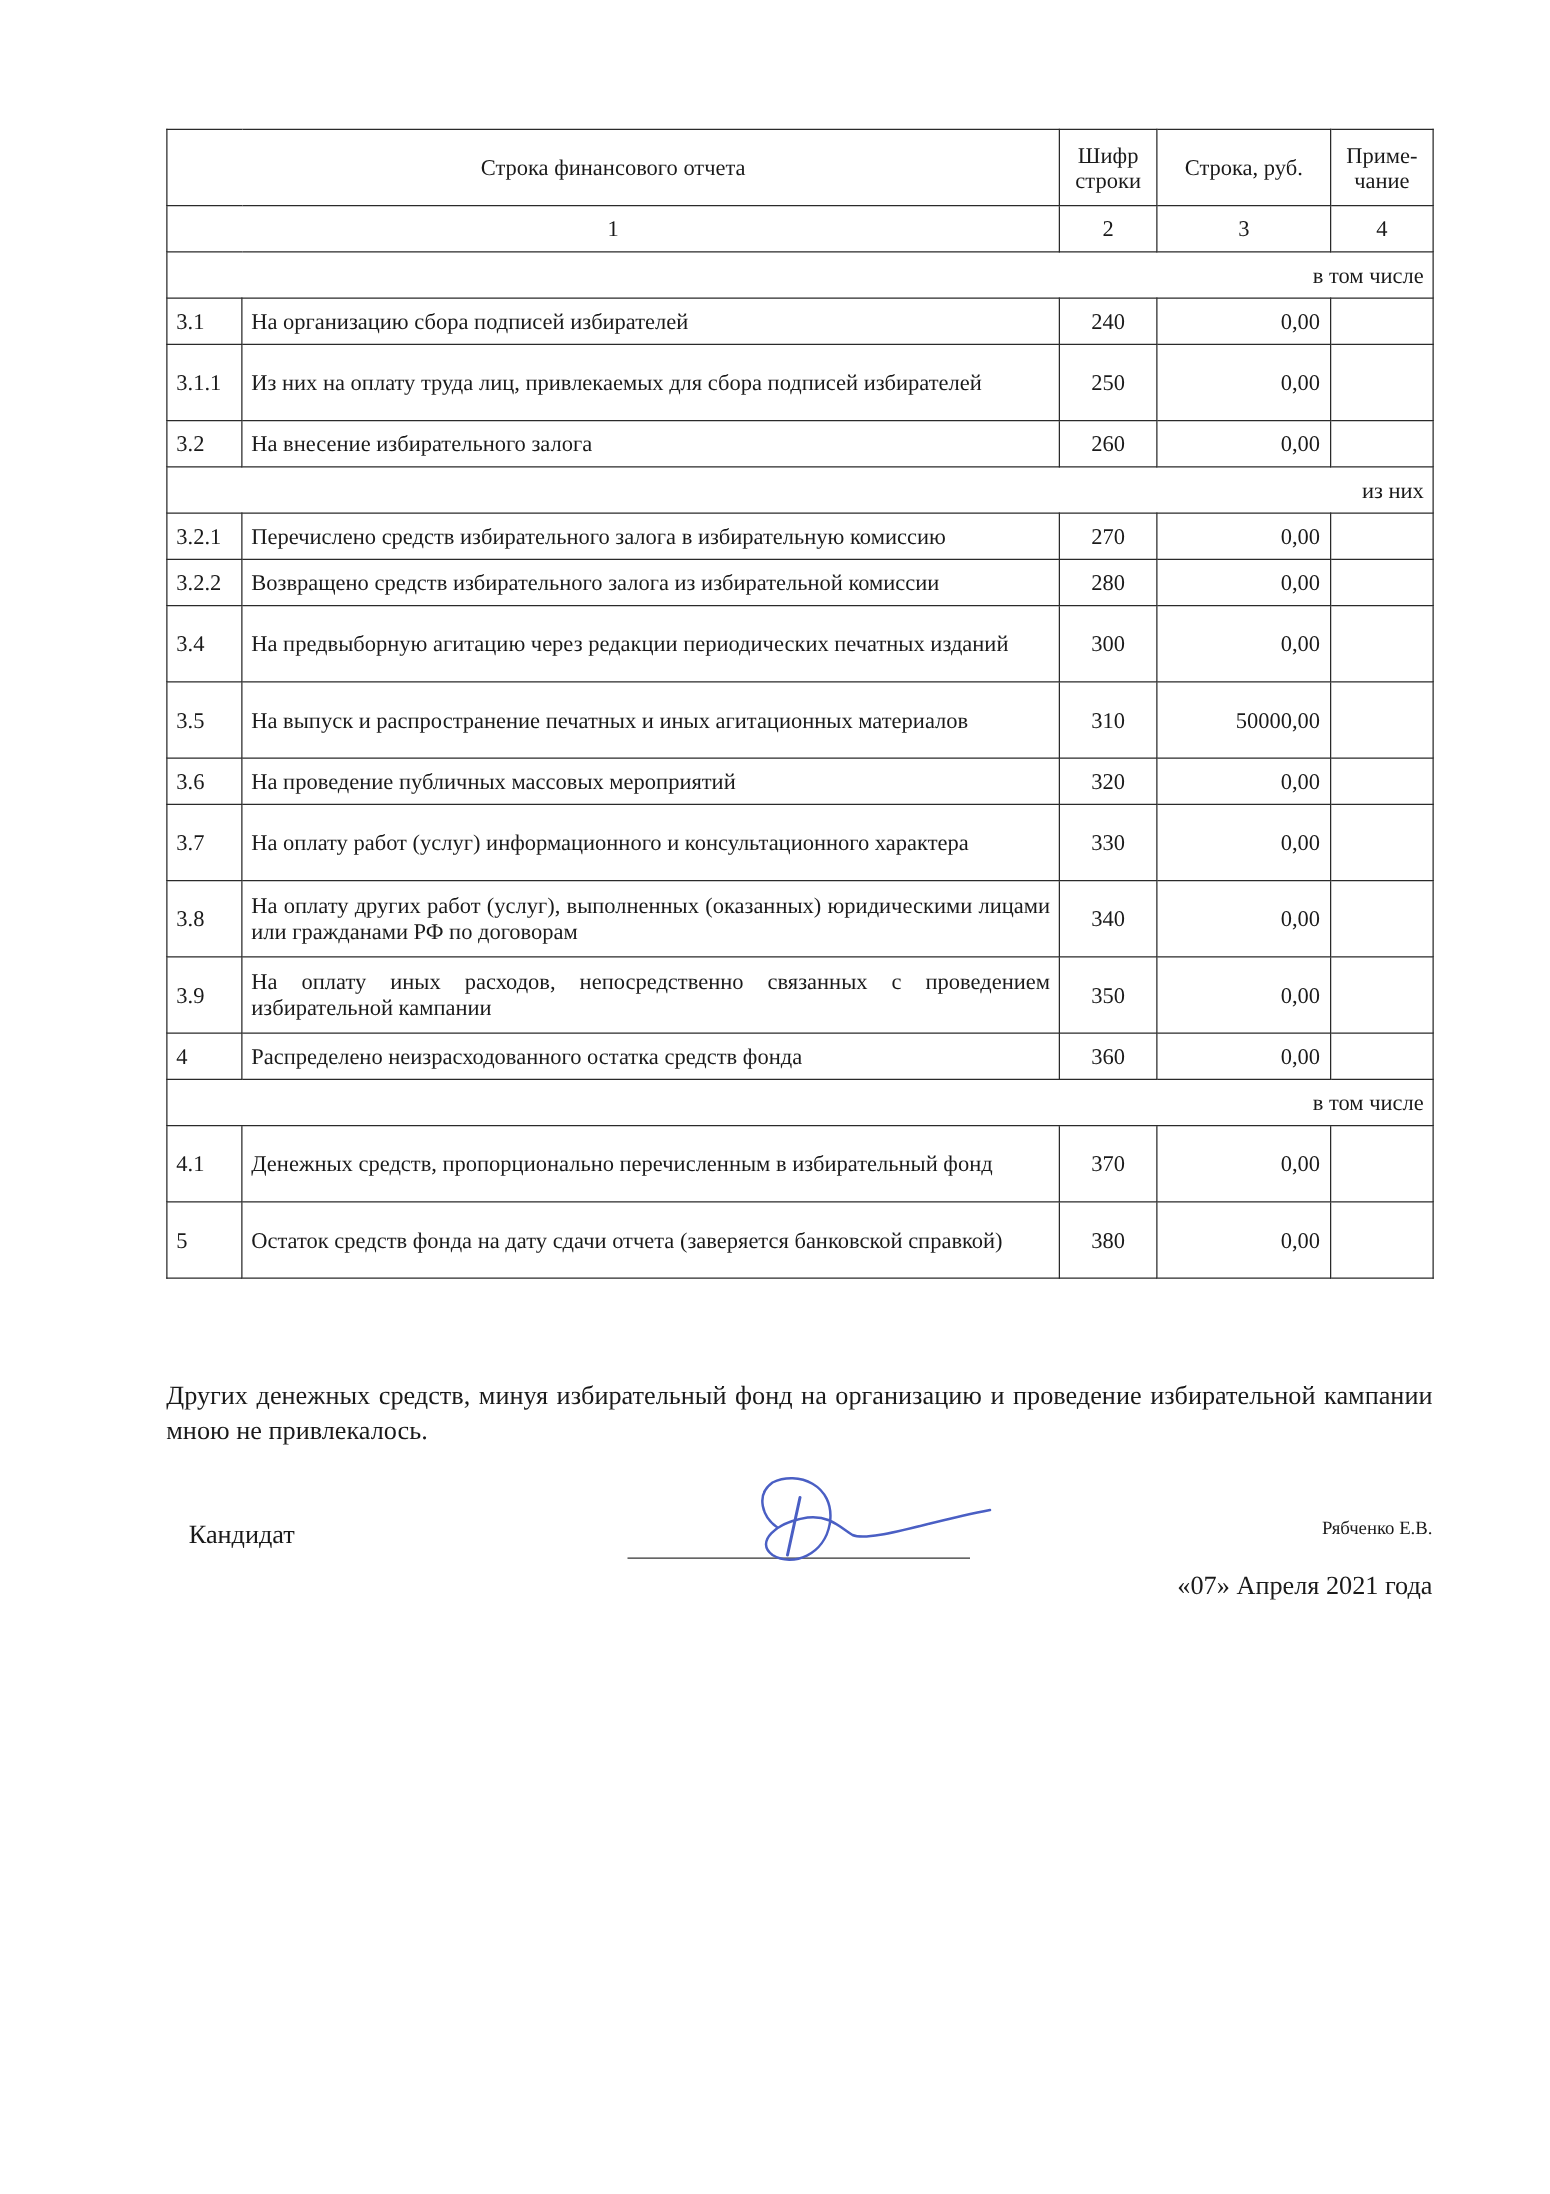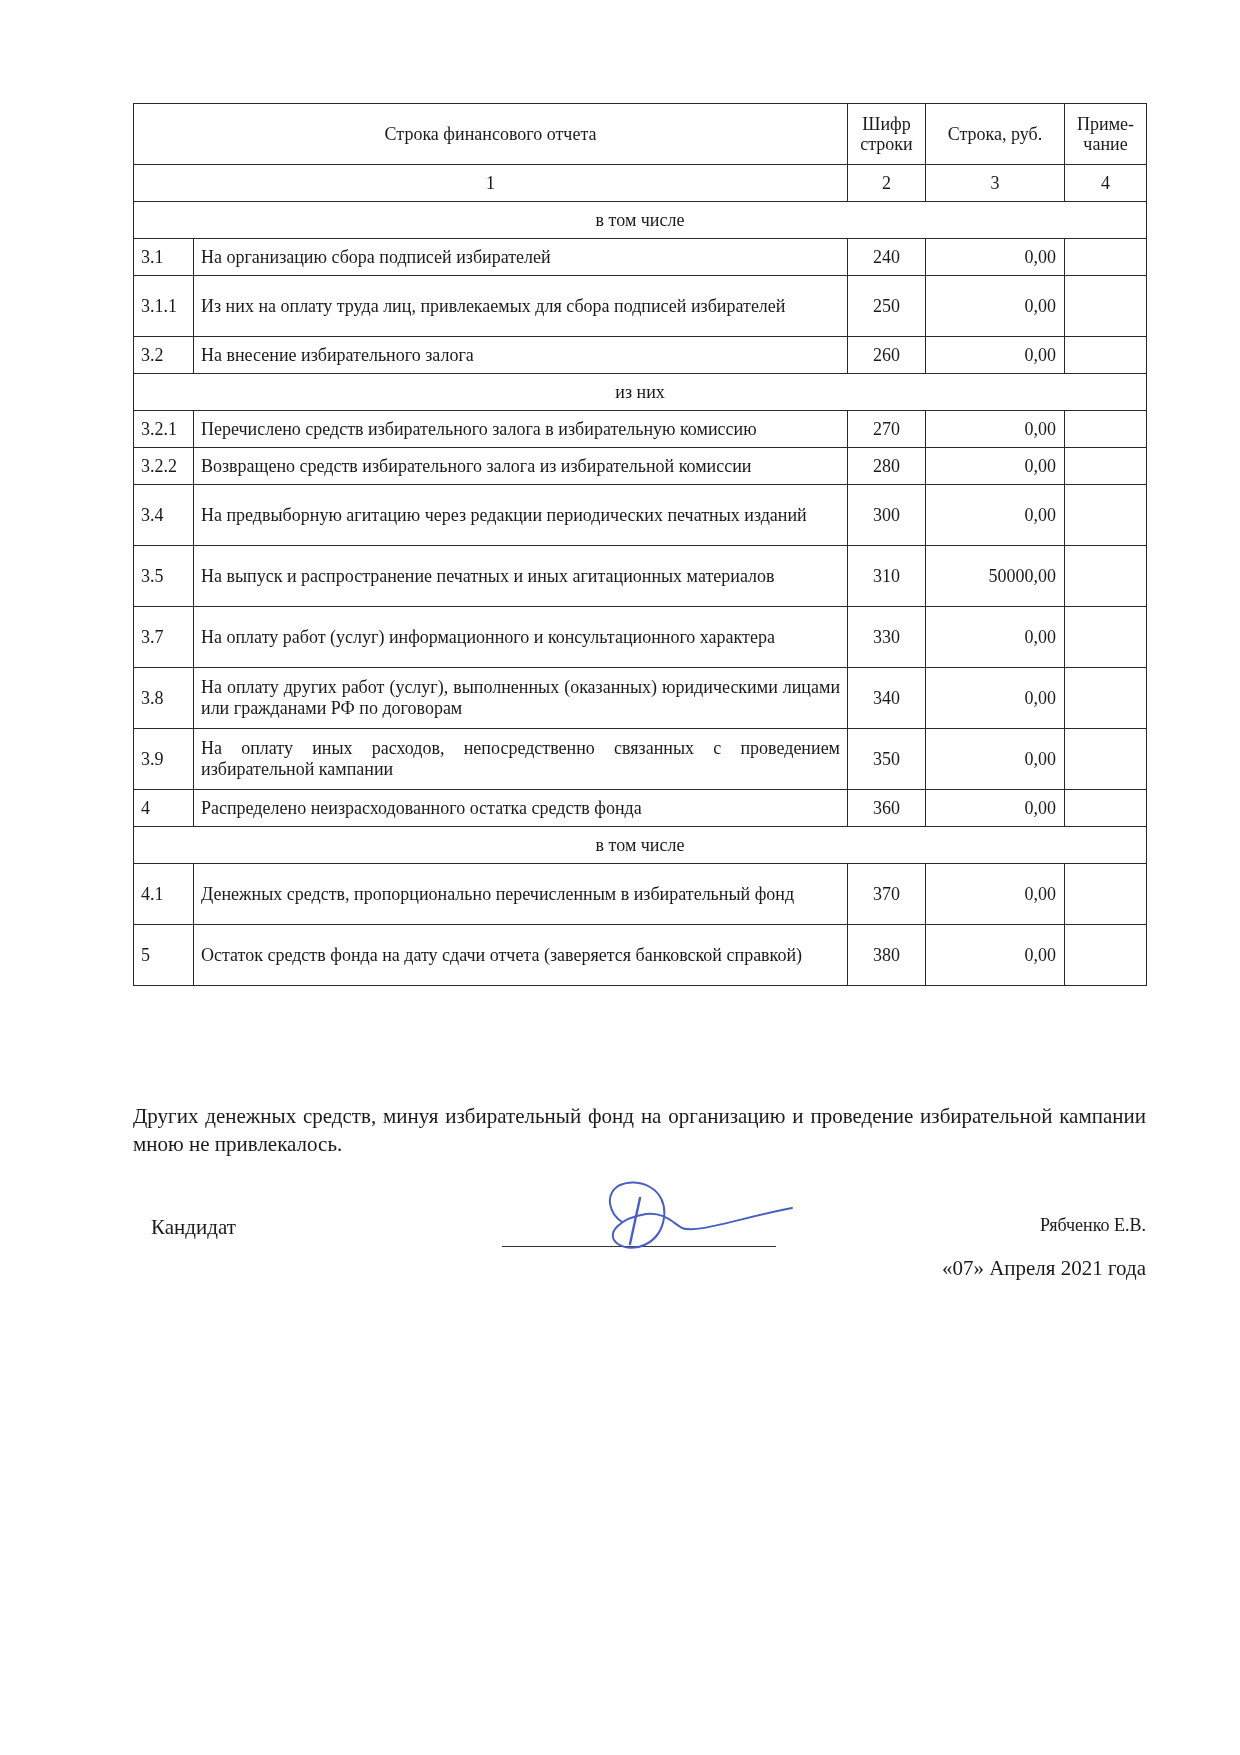--- a/index.html
+++ b/index.html
@@ -13,28 +13,28 @@
   .report-table col.c-code { width: 78px; }
   .report-table col.c-sum { width: 139px; }
   .report-table col.c-note { width: 82px; }
   tr.h-header td { height: 60px; }
   tr.h-single td { height: 36px; }
   tr.h-double td { height: 60px; }
   td.center { text-align: center; }
   td.right { text-align: right; padding-right: 8px; }
   td.justify { text-align: justify; text-align-last: left; }
   td.head-note { line-height: 20px; }
-  td.sect { text-align: center; margin-top: 48px; }
+  td.sect { text-align: right; margin-top: 48px; }
   .paragraph { position: absolute; left: 133px; top: 1102px; width: 1013px;
                font-size: 21px; line-height: 28px; text-align: justify; text-align-last: left; }
   .cand-label { position: absolute; left: 151px; top: 1215px; font-size: 21px; }
   .sign-line { position: absolute; left: 502px; top: 1246px; width: 274px; height: 0;
                border-top: 1.5px solid #333; }
   .signature { position: absolute; left: 560px; top: 1178px; width: 240px; height: 80px; }
-  .cand-name { position: absolute; right: 94px; top: 1215px; font-size: 18px; text-align: center; }
+  .cand-name { position: absolute; right: 94px; top: 1215px; font-size: 15px; text-align: center; }
   .sign-date { position: absolute; right: 94px; top: 1256px; font-size: 21px; text-align: right; }
 </style>
 </head>
 <body>
 
 <table class="report-table">
   <colgroup>
     <col class="c-no">
       <col class="c-text">
       <col class="c-code">
@@ -110,20 +110,27 @@
         <td class="right">0,00</td>
         <td></td>
       </tr>
       <tr class="h-double">
         <td>3.5</td>
         <td class="justify">На выпуск и распространение печатных и иных агитационных материалов</td>
         <td class="center">310</td>
         <td class="right">50000,00</td>
         <td></td>
       </tr>
+      <tr class="h-single">
+        <td>3.6</td>
+        <td class="justify">На проведение публичных массовых мероприятий</td>
+        <td class="center">320</td>
+        <td class="right">0,00</td>
+        <td></td>
+      </tr>
       <tr class="h-double">
         <td>3.7</td>
         <td class="justify">На оплату работ (услуг) информационного и консультационного характера</td>
         <td class="center">330</td>
         <td class="right">0,00</td>
         <td></td>
       </tr>
       <tr class="h-double">
         <td>3.8</td>
         <td class="justify">На оплату других работ (услуг), выполненных (оказанных) юридическими лицами или гражданами РФ по договорам</td>

